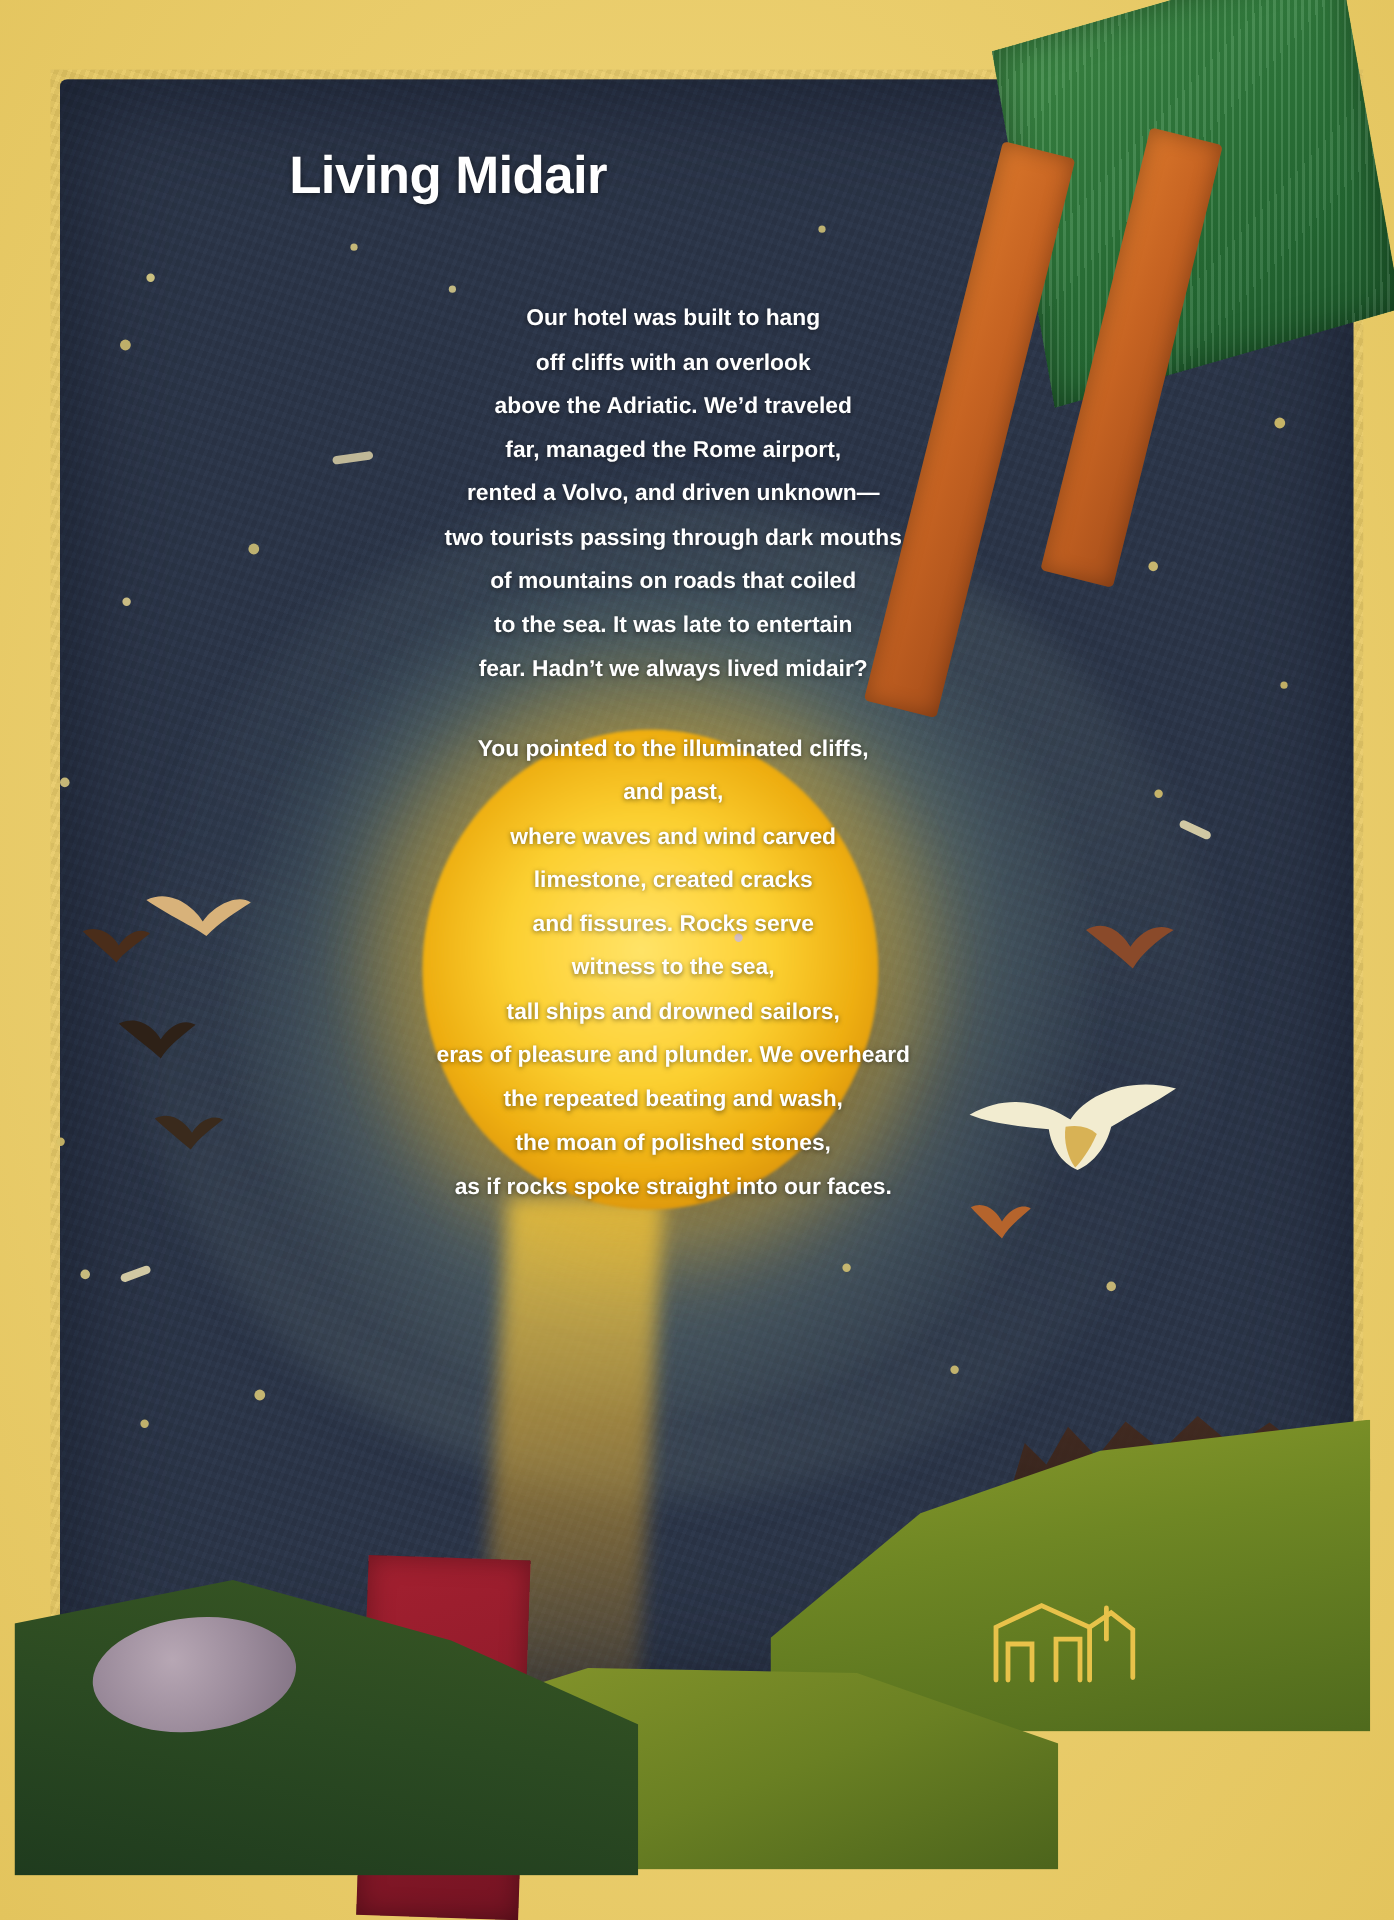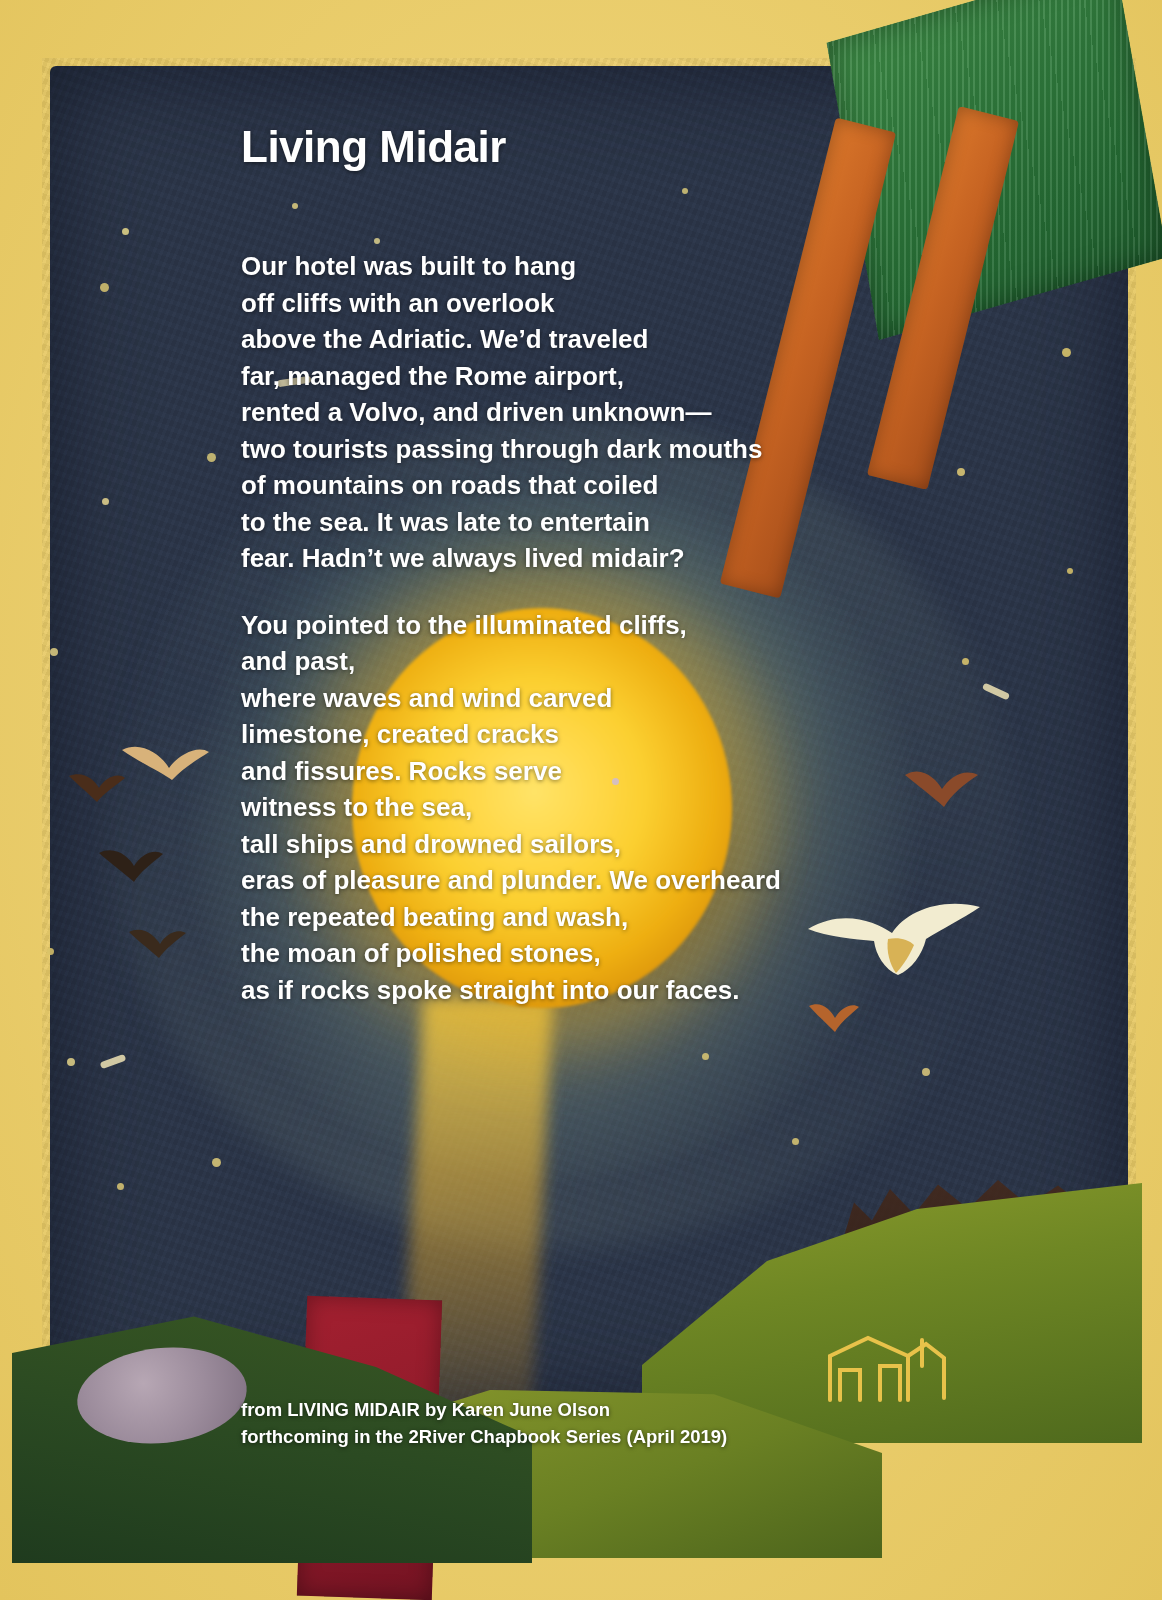--- a/index.html
+++ b/index.html
@@ -205,38 +205,39 @@
 
   
   .bird { position: absolute; }
 
   
   .content {
     position: absolute;
     left: 0; top: 0;
     width: 1162px;
     height: 1221px;
+    text-align: center;
   }
   .title {
     position: absolute;
     left: 241px;
     top: 122px;
     font-size: 44px;
     font-weight: bold;
     color: #ffffff;
     letter-spacing: -0.5px;
     text-shadow: 0 1px 5px rgba(0,0,0,0.55);
   }
   .poem {
     position: absolute;
     left: 241px;
     top: 248px;
     width: 640px;
     color: #ffffff;
-    font-size: 26px;
+    font-size: 19px;
     font-weight: bold;
     line-height: 36.5px;
     text-shadow: 0 1px 4px rgba(0,0,0,0.5);
   }
   .stanza { margin: 0 0 30px 0; white-space: pre-line; }
   .stanza:last-child { margin-bottom: 12px; }
   .credit {
     position: absolute;
     left: 241px;
     top: 1396px;
@@ -350,18 +351,14 @@
 limestone, created cracks
 and fissures. Rocks serve
 witness to the sea,
 tall ships and drowned sailors,
 eras of pleasure and plunder. We overheard
 the repeated beating and wash,
 the moan of polished stones,
 as if rocks spoke straight into our faces.</p>
     </div>
 
-    <div class="credit">
-      <div>from LIVING MIDAIR by Karen June Olson</div>
-      <div>forthcoming in the 2River Chapbook Series (April 2019)</div>
-    </div>
   </div>
 </div>
 
 </body></html>

